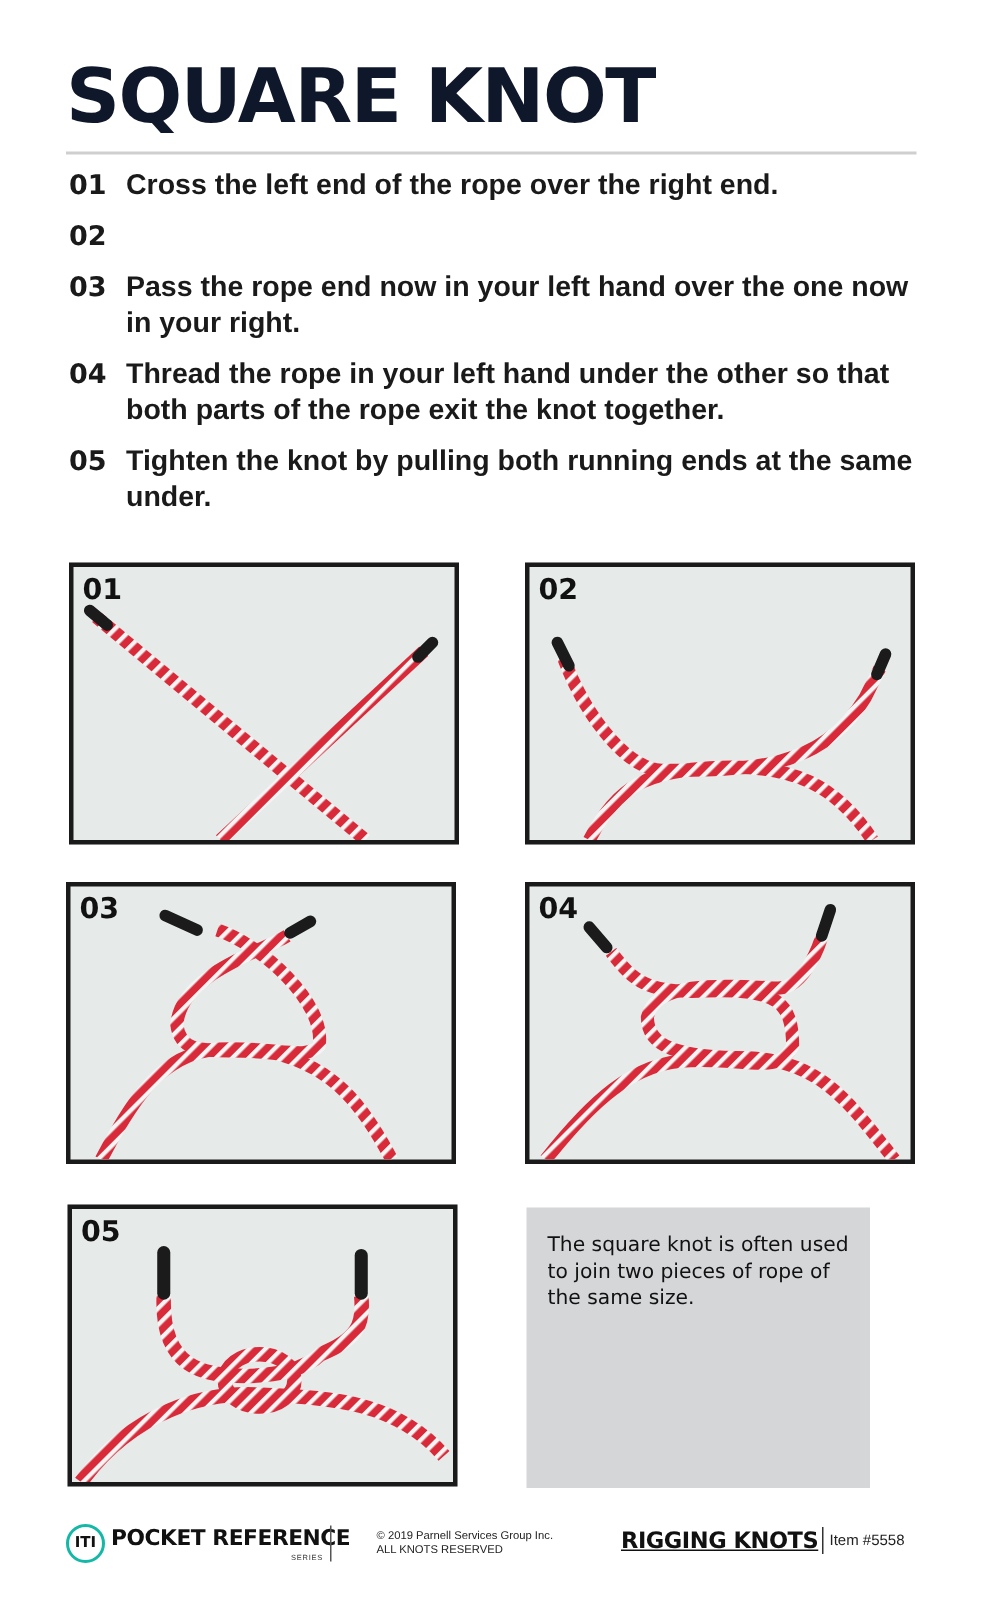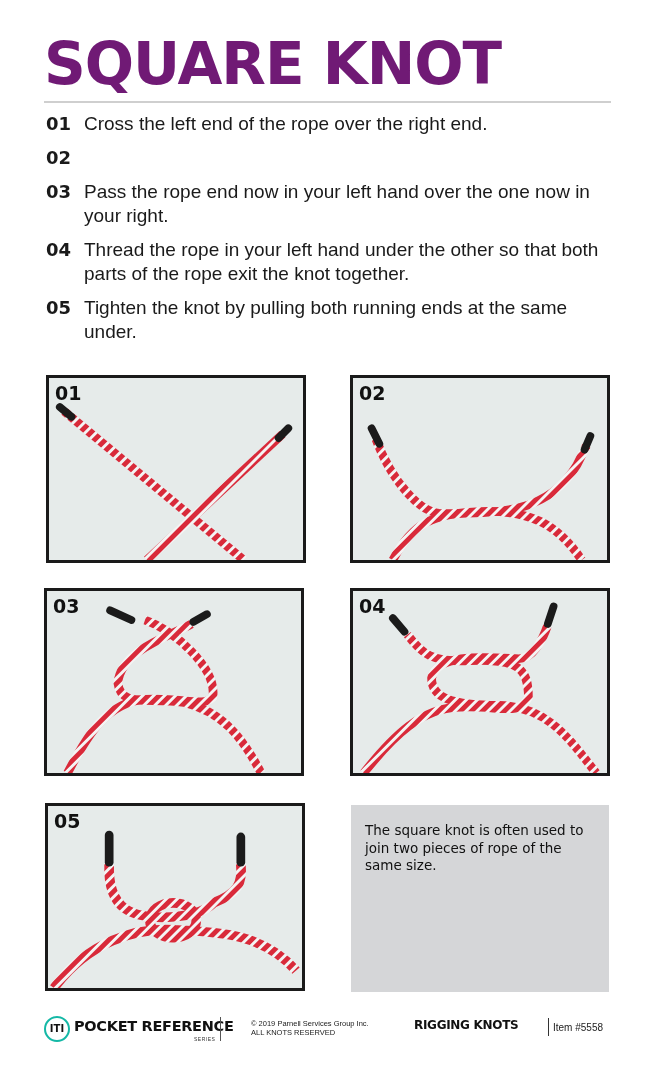--- a/index.html
+++ b/index.html
@@ -1,40 +1,40 @@
 <!DOCTYPE html>
 <html><head>
 <meta charset="utf-8">
 <style>
   * { margin:0; padding:0; box-sizing:border-box; }
   html, body { width:657px; height:1080px; background:#ffffff; overflow:hidden; }
   body { position:relative; font-family:"Liberation Sans", sans-serif; color:#111; }
 
-  .title { position:absolute; left:44px; top:34px; font-family:"DejaVu Sans", sans-serif; font-weight:bold; font-size:58px; letter-spacing:-1px; line-height:60px; color:#701a75; }
+  .title { position:absolute; left:44px; top:34px; font-family:"DejaVu Sans", sans-serif; font-weight:bold; font-size:50px; letter-spacing:-1px; line-height:60px; color:#0f172a; }
   .rule { position:absolute; left:44px; top:101px; width:567px; height:2px; background:#cfcfcf; }
 
   .steps { position:absolute; left:46px; top:112px; width:570px; }
   .step { display:flex; font-size:19px; line-height:24px; margin-bottom:10px; color:#1a1a1a; }
   .step .num { font-weight:bold; width:38px; flex:none; font-family:"DejaVu Sans", sans-serif; font-size:18px; }
-  .step .txt { font-family:"Liberation Sans", sans-serif; }
+  .step .txt { font-family:"Liberation Sans", sans-serif;font-weight:bold; }
 
   .panel { position:absolute; width:260px; height:188px; border:3px solid #1a1a1a; background:#e6ebea; overflow:hidden; }
   .panel .label { position:absolute; left:6px; top:4px; font-family:"DejaVu Sans", sans-serif; font-weight:bold; font-size:19px; color:#111; z-index:2; }
   .panel svg { position:absolute; left:0; top:0; width:100%; height:100%; }
 
-  .note { position:absolute; left:351px; top:805px; width:258px; height:187px; background:#d5d6d8; padding:17px 12px 0 14px; }
+  .note { position:absolute; left:351px; top:805px; width:229px; height:187px; background:#d5d6d8; padding:17px 12px 0 14px; }
   .note p { font-family:"DejaVu Sans", sans-serif; font-size:13.5px; line-height:17.5px; color:#111; margin-bottom:17px; }
 
   .footer { position:absolute; left:44px; top:1014px; width:570px; height:30px; }
   .logo { position:absolute; left:0; top:2px; width:26px; height:26px; border:2px solid #14b8a6; border-radius:50%; font-family:"DejaVu Sans", sans-serif; font-weight:bold; font-size:10px; text-align:center; line-height:22px; }
   .brand { position:absolute; left:30px; top:4px; font-family:"DejaVu Sans", sans-serif; font-weight:bold; font-size:14.5px; letter-spacing:-0.3px; }
   .series { position:absolute; left:150px; top:22px; font-size:5px; letter-spacing:0.5px; color:#333; }
   .vdiv { position:absolute; left:176px; top:3px; width:1px; height:24px; background:#555; }
   .copy { position:absolute; left:183px; top:5px; font-size:7.5px; line-height:9px; color:#222;margin-left:24px; }
-  .series-name { position:absolute; left:370px; top:4px; font-family:"DejaVu Sans", sans-serif; font-weight:bold; font-size:12px; letter-spacing:-0.3px; }
+  .series-name { position:absolute; left:370px; top:4px; font-family:"DejaVu Sans", sans-serif; font-weight:bold; font-size:15px; letter-spacing:-0.3px;text-decoration:underline; }
   .vdiv2 { position:absolute; left:504px; top:4px; width:1px; height:18px; background:#333; }
   .item { position:absolute; left:509px; top:8px; font-size:10px; color:#222; }
 </style>
 </head>
 <body>
 
 <div class="title">SQUARE KNOT</div>
 <div class="rule"></div>
 
 <div class="steps">

